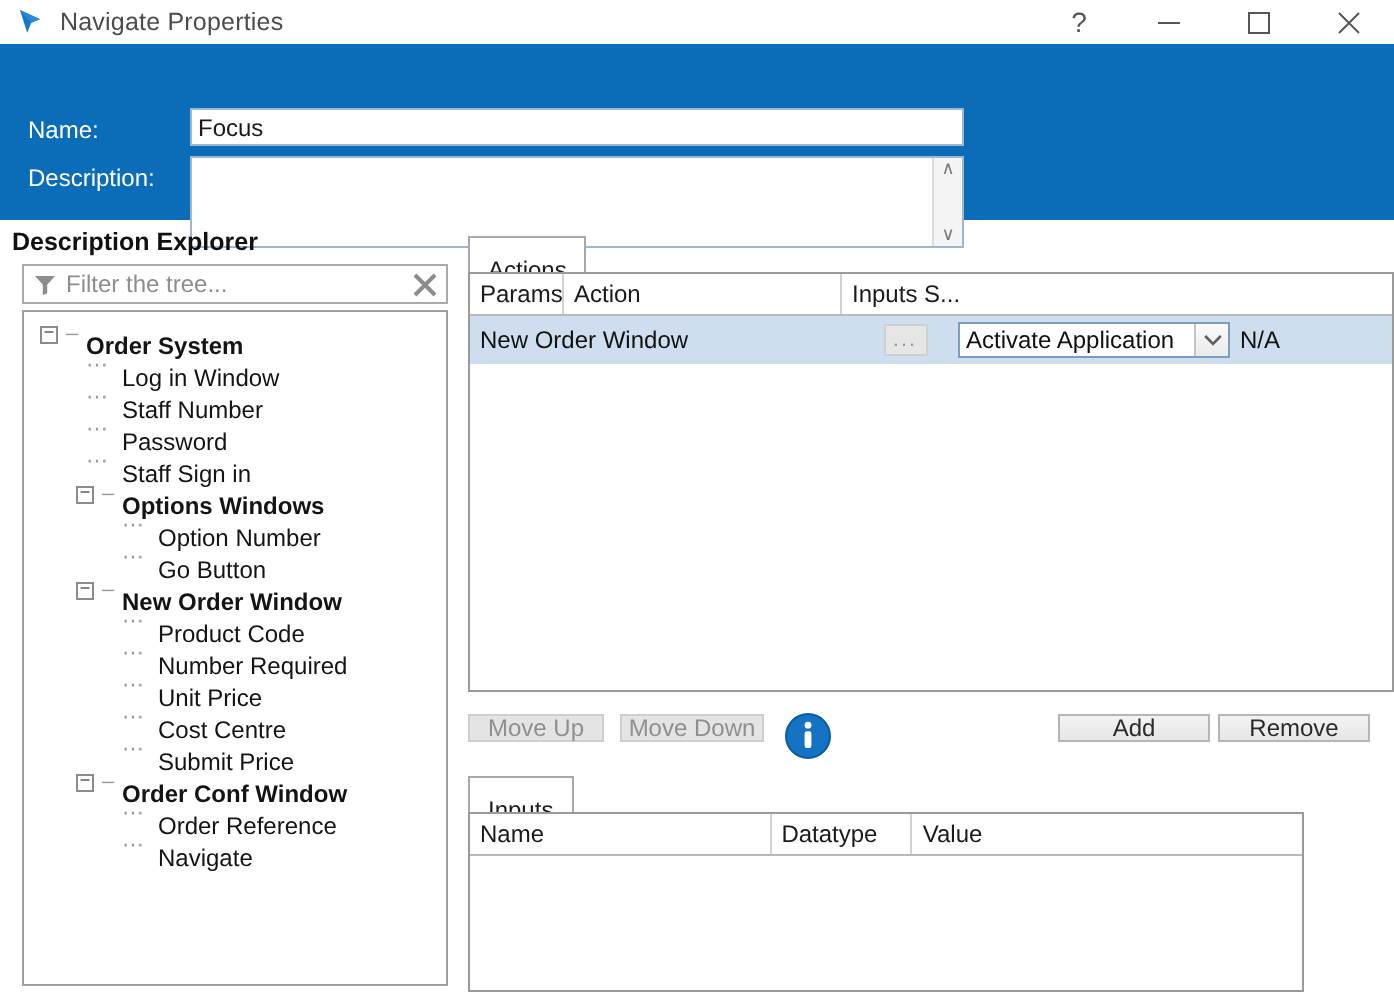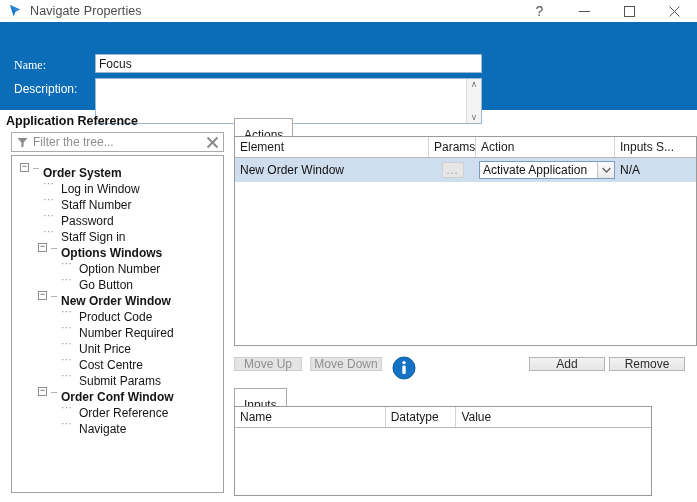--- a/index.html
+++ b/index.html
@@ -53,21 +53,21 @@
     position: absolute; left: 0; top: 22px;
     width: 697px; height: 88px;
     background: #0b6cb8;
   }
   .fld-label {
     position: absolute;
     color: #ffffff;
     font-size: 12px;
     white-space: nowrap;
   }
-  .lbl-name { left: 14px; top: 36px; font-family: Liberation Serif, serif; }
+  .lbl-name { left: 14px; top: 36px; }
   .lbl-desc { left: 14px; top: 60px; }
 
   .txt-name {
     position: absolute; left: 95px; top: 32px;
     width: 387px; height: 19px;
     background: #ffffff;
     border: 1px solid #9ab8d0;
     outline: none;
     font-family: "Liberation Sans", sans-serif;
     font-size: 12px;
@@ -311,21 +311,21 @@
     <div class="fld-label lbl-desc">Description:</div>
     <div class="desc-wrap">
       <textarea class="txt-desc" placeholder="" style=""></textarea>
       <div class="desc-scroll">
         <div class="sb-arrow">∧</div>
         <div class="sb-arrow">∨</div>
       </div>
     </div>
   </div>
 
-  <div class="explorer-title">Application Reference</div>
+  <div class="explorer-title">Description Explorer</div>
 
   <div class="filterbox">
     <div class="funnel-icon">
       <svg width="11" height="11" viewBox="0 0 11 11">
         <path d="M0.5 1 H10.5 L6.6 5.4 V9.6 L4.4 10.6 V5.4 Z" fill="#8c8c8c"></path>
       </svg>
     </div>
     <input class="filter-input" type="text" placeholder="Filter the tree..." style="">
     <div class="clear-x">
       <svg width="13" height="13" viewBox="0 0 13 13">
@@ -391,21 +391,21 @@
       <div class="tnode" style="padding-left: 44px;">
         <span class="tdash" style="width: 21px;">⋯</span>
         <span class="tlabel">Unit Price</span>
       </div>
       <div class="tnode" style="padding-left: 44px;">
         <span class="tdash" style="width: 21px;">⋯</span>
         <span class="tlabel">Cost Centre</span>
       </div>
       <div class="tnode" style="padding-left: 44px;">
         <span class="tdash" style="width: 21px;">⋯</span>
-        <span class="tlabel">Submit Params</span>
+        <span class="tlabel">Submit Price</span>
       </div>
       <div class="tnode bold" style="padding-left: 26px;">
         <span class="tbox">
           <span>−</span>
         </span>
         <span class="tdash">–</span>
         <span class="tlabel">Order Conf Window</span>
       </div>
       <div class="tnode" style="padding-left: 44px;">
         <span class="tdash" style="width: 21px;">⋯</span>
@@ -416,21 +416,20 @@
         <span class="tlabel">Navigate</span>
       </div>
     </div>
 
   <div class="tabstrip tabs-actions">
     <div class="tab">Actions</div>
   </div>
 
   <div class="grid grid-actions">
     <div class="ghead">
-      <div style="width:194px">Element</div>
       <div style="width:47px">Params</div>
       <div style="width:139px">Action</div>
       <div style="width:81px">Inputs S...</div>
     </div>
     <div class="grow">
       <div style="width:194px">New Order Window</div>
       <div style="width:47px" class="cell-params">
         <div class="ellipsis-btn">...</div>
       </div>
       <div style="width:139px;padding-left:3px">

